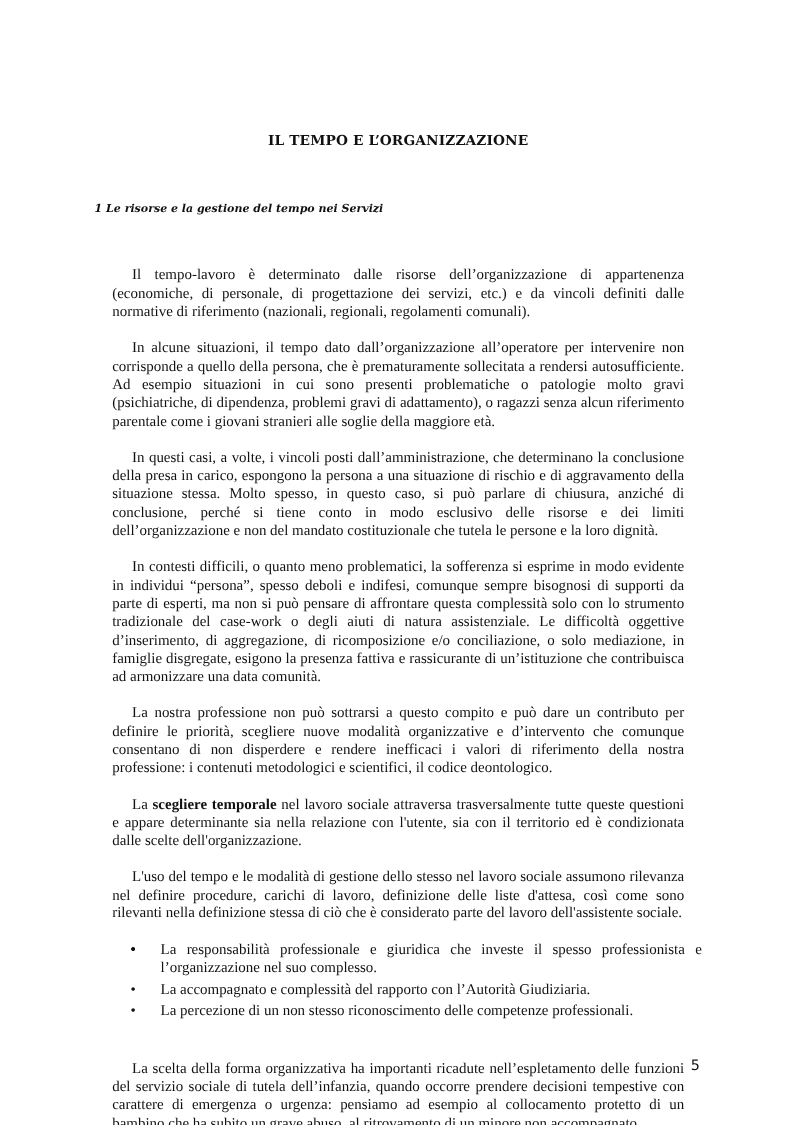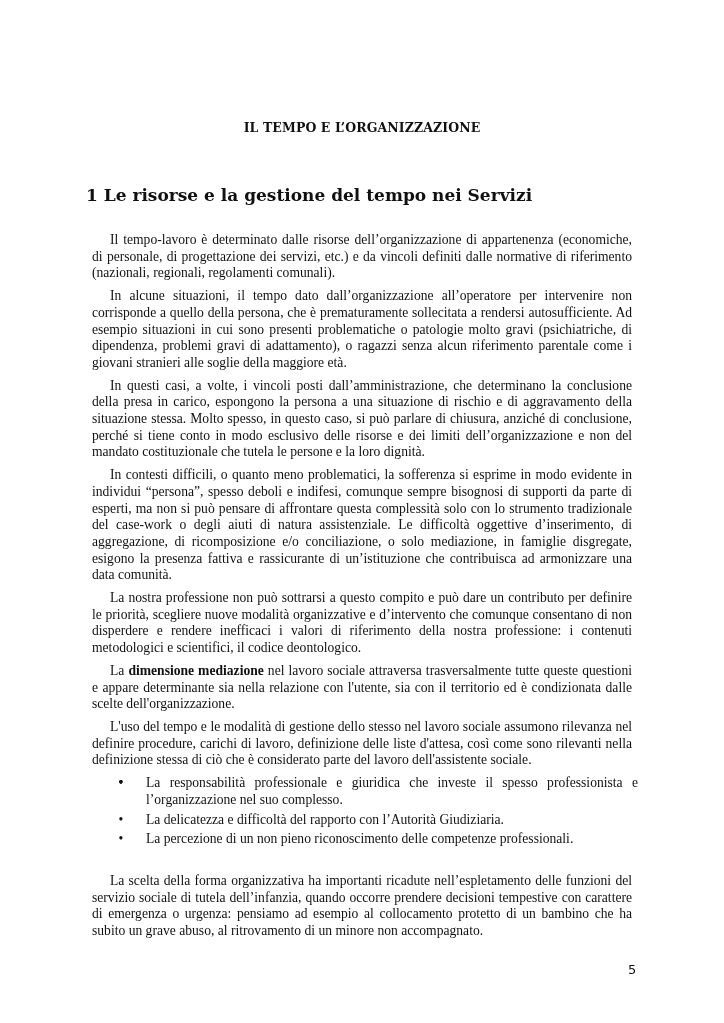--- a/index.html
+++ b/index.html
@@ -4,28 +4,28 @@
 <style>
   html, body { margin: 0; padding: 0; background: #ffffff; }
   body { width: 724px; height: 1023px; position: relative; overflow: hidden; color: #111; }
   .page { position: absolute; left: 0; top: 0; width: 724px; height: 1023px; background: #fff; padding-left: 41px; }
   .title {
     position: absolute; top: 120px; left: 0; width: 724px; text-align: center;
     font-family: "DejaVu Serif", serif; font-weight: bold; font-size: 12.5px; letter-spacing: 0.1px;
   }
   .section-heading {
     position: absolute; top: 185px; left: 86px;
-    font-family: "DejaVu Serif", serif; font-weight: bold; font-size: 17px;
+    font-family: "DejaVu Serif", serif; font-weight: bold; font-style: italic; font-size: 10px;
   }
   .body {
     position: absolute; top: 226px; left: 86px; width: 552px;
     font-family: "Liberation Serif", serif; font-size: 13.6px; line-height: 16.7px;
     text-align: justify;
   }
-  .body p { margin: 6px; text-indent: 18px; }
+  .body p { margin: 16px; text-indent: 18px; }
   .body ul { margin: 0; padding-left: 44px; list-style: none; }
   .body li { position: relative; padding-left: 16px; margin-bottom: 3px; }
   .body li .bullet { position: absolute; left: -16px; top: 0; width: 14px; text-align: center; }
   .body .spacer { height: 16px; }
   .page-number {
     position: absolute; top: 962px; left: 628px;
     font-family: "DejaVu Sans", sans-serif; font-size: 13px;
   }
   b { font-weight: bold; }
 </style>
@@ -35,27 +35,27 @@
 <div class="page">
   <div class="title">IL TEMPO E L’ORGANIZZAZIONE</div>
   <div class="section-heading">1 Le risorse e la gestione del tempo nei Servizi</div>
 
   <div class="body">
     <p>Il tempo-lavoro è determinato dalle risorse dell’organizzazione di appartenenza (economiche, di personale, di progettazione dei servizi, etc.) e da vincoli definiti dalle normative di riferimento (nazionali, regionali, regolamenti comunali).</p>
     <p>In alcune situazioni, il tempo dato dall’organizzazione all’operatore per intervenire non corrisponde a quello della persona, che è prematuramente sollecitata a rendersi autosufficiente. Ad esempio situazioni in cui sono presenti problematiche o patologie molto gravi (psichiatriche, di dipendenza, problemi gravi di adattamento), o ragazzi senza alcun riferimento parentale come i giovani stranieri alle soglie della maggiore età.</p>
     <p>In questi casi, a volte, i vincoli posti dall’amministrazione, che determinano la conclusione della presa in carico, espongono la persona a una situazione di rischio e di aggravamento della situazione stessa. Molto spesso, in questo caso, si può parlare di chiusura, anziché di conclusione, perché si tiene conto in modo esclusivo delle risorse e dei limiti dell’organizzazione e non del mandato costituzionale che tutela le persone e la loro dignità.</p>
     <p>In contesti difficili, o quanto meno problematici, la sofferenza si esprime in modo evidente in individui “persona”, spesso deboli e indifesi, comunque sempre bisognosi di supporti da parte di esperti, ma non si può pensare di affrontare questa complessità solo con lo strumento tradizionale del case-work o degli aiuti di natura assistenziale. Le difficoltà oggettive d’inserimento, di aggregazione, di ricomposizione e/o conciliazione, o solo mediazione, in famiglie disgregate, esigono la presenza fattiva e rassicurante di un’istituzione che contribuisca ad armonizzare una data comunità.</p>
     <p>La nostra professione non può sottrarsi a questo compito e può dare un contributo per definire le priorità, scegliere nuove modalità organizzative e d’intervento che comunque consentano di  non disperdere e rendere inefficaci i valori  di riferimento della nostra professione: i contenuti metodologici e scientifici, il codice deontologico.</p>
-    <p><span>La </span><b>dimensione mediazione</b><span> nel lavoro sociale attraversa trasversalmente tutte queste questioni e appare determinante sia nella relazione con l'utente, sia con il territorio ed è condizionata dalle scelte dell'organizzazione.</span></p>
+    <p><span>La </span><b>scegliere temporale</b><span> nel lavoro sociale attraversa trasversalmente tutte queste questioni e appare determinante sia nella relazione con l'utente, sia con il territorio ed è condizionata dalle scelte dell'organizzazione.</span></p>
     <p>L'uso del tempo e le modalità di gestione dello stesso nel lavoro sociale assumono rilevanza nel definire procedure, carichi di lavoro, definizione delle liste d'attesa, così come sono rilevanti nella definizione stessa di ciò che è considerato parte del lavoro dell'assistente sociale.</p>
     <ul>
       <li><span class="bullet">•</span></li>
       <li><span class="bullet">•</span></li>
       <li><span class="bullet">•</span><span>La responsabilità professionale e giuridica che investe il spesso professionista e l’organizzazione nel suo complesso.</span></li>
-      <li><span class="bullet">•</span><span>La delicatezza e difficoltà del rapporto con l’Autorità Giudiziaria.</span></li>
-      <li><span class="bullet">•</span><span>La percezione di un non pieno riconoscimento delle competenze professionali.</span></li>
+      <li><span class="bullet">•</span><span>La accompagnato e complessità del rapporto con l’Autorità Giudiziaria.</span></li>
+      <li><span class="bullet">•</span><span>La percezione di un non stesso riconoscimento delle competenze professionali.</span></li>
     </ul>
     <div class="spacer"></div>
     <p>La scelta della forma organizzativa ha importanti ricadute nell’espletamento delle funzioni del servizio sociale di tutela dell’infanzia, quando occorre prendere decisioni tempestive con carattere di emergenza o urgenza: pensiamo ad esempio al collocamento protetto di un bambino che ha subito un grave abuso, al ritrovamento di un minore non accompagnato.</p>
   </div>
 
   <div class="page-number">5</div>
 </div>
 
 </body></html>

